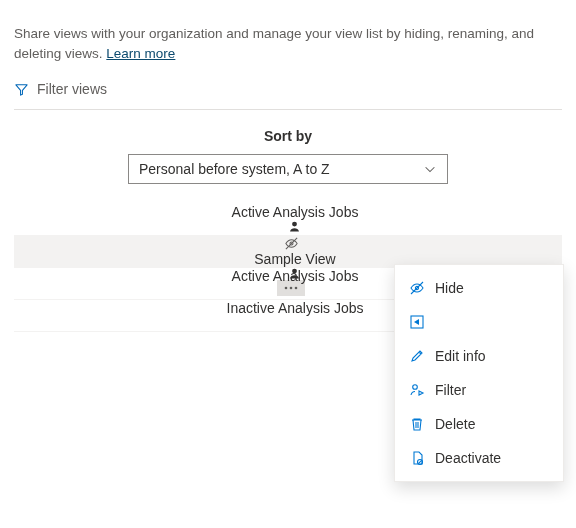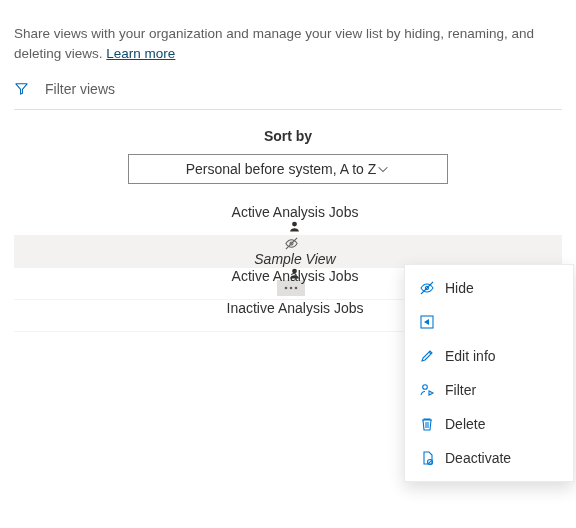--- a/index.html
+++ b/index.html
@@ -10,40 +10,40 @@
     font-size:14px; color:#323130; background:#fff;
     position:relative; overflow:hidden;
   }
   .dialog { padding:14px 14px 0 14px; }
   .hdr { display:flex; align-items:flex-start; justify-content:space-between; }
   .title { font-size:18px; font-weight:400; color:#323130; }
   .close { width:22px; height:22px; display:flex; align-items:center; justify-content:center;
            cursor:pointer; color:#605e5c; }
   .desc { margin-top:10px; font-size:13.5px; color:#605e5c; line-height:1.45; }
   .learn { color:#0c4a6e; text-decoration:underline; cursor:pointer; }
-  .filter-row { display:flex; align-items:flex-start; gap:16px; margin-top:18px;
+  .filter-row { display:flex; align-items:center; gap:8px; margin-top:18px;
                 padding-bottom:12px; border-bottom:1px solid #e1dfdd; color:#605e5c; }
   .filter-row .icon { color:#0067b8; display:flex; }
   .sort-row { display:flex; align-items:center; gap:10px; margin-top:18px;flex-direction:column; }
   .sort-lbl { font-weight:600; font-size:14px; }
   .select { flex:0 0 auto; width:320px; height:30px; border:1px solid #8a8886;
-            display:flex; align-items:center; justify-content:center;
+            display:flex; align-items:center; justify-content:space-between;
             padding:0 10px; cursor:pointer; user-select:none; }
   .select .chev { color:#605e5c; display:flex; }
   .list { margin-top:20px; }
   .row { height:32px; display:flex; align-items:center; padding:0 12px 0 18px;
          border-bottom:1px solid #f3f2f1; position:relative;flex-direction:column; }
   .row .slot-hide { width:22px; display:flex; justify-content:center; color:#605e5c; }
   .row .label { flex:1 1 auto; padding-left:8px; font-size:14px; }
   .row .ic-person { margin-left:6px; color:#323130; display:flex; }
   .row .more { width:28px; height:28px; display:flex; align-items:center; justify-content:center;
                cursor:pointer; color:#605e5c; }
-  .row.sel { background:#f3f2f1;font-style:italic; }
+  .row.sel { background:#f3f2f1; }
   .row.sel .more { background:#e1dfdd; }
-  .menu { position:absolute; top:264px; left:404px; width:170px; background:#fff;
+  .menu { position:absolute; top:264px; left:394px; width:170px; background:#fff;
           border:1px solid #edebe9; box-shadow:0 6px 16px rgba(0,0,0,0.14);
           padding:6px 0; z-index:5; }
   .mi { height:34px; display:flex; align-items:center; gap:10px; padding:0 14px;
         cursor:pointer; font-size:14px; }
   .mi .ic { width:16px; height:16px; display:flex; align-items:center; justify-content:center;
             color:#0078d4; }
   svg { display:block; }
 </style>
 </head>
 <body>

